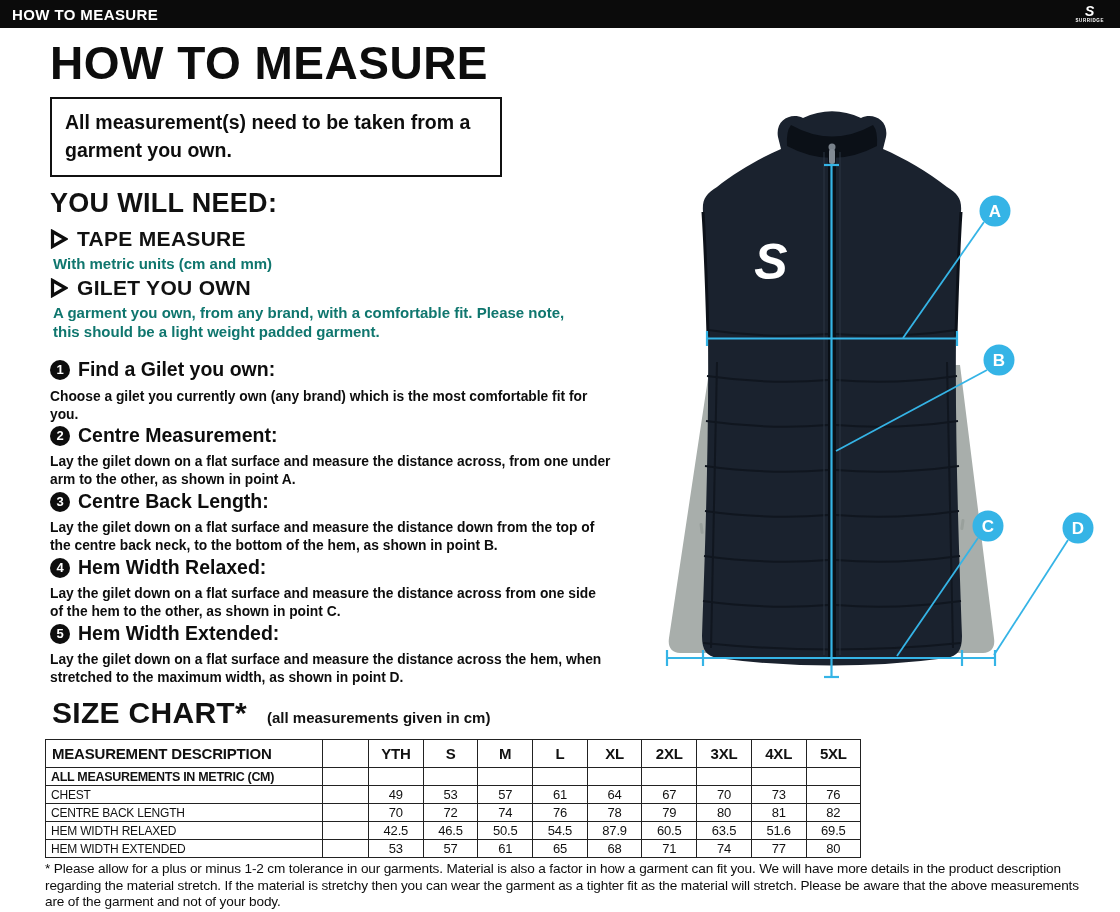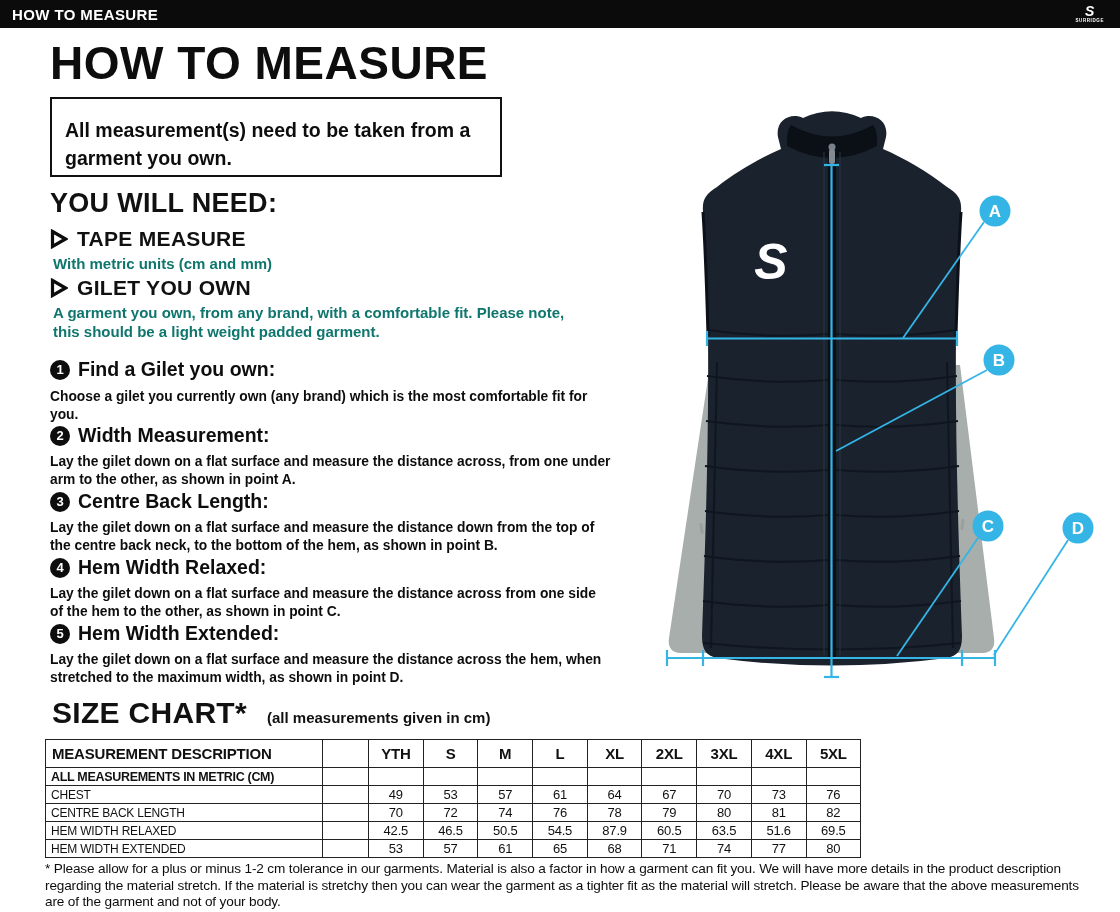--- a/index.html
+++ b/index.html
@@ -11,21 +11,21 @@
   .topbar { position:absolute; left:0; top:0; width:1120px; height:28px; background:#0b0b0b;
             display:flex; align-items:center; justify-content:space-between; padding:0 12px; }
   .topbar-title { color:#fff; font-size:15px; font-weight:800; letter-spacing:.4px; }
   .topbar-logo { display:flex; flex-direction:column; align-items:center; line-height:1; padding-right:4px; }
   .topbar-logo .s { color:#fff; font-size:14px; font-weight:800; font-style:italic; line-height:.9; }
   .topbar-logo .brand { color:#fff; font-size:4.5px; font-weight:700; letter-spacing:.6px; margin-top:1px; }
 
   
   .h1 { position:absolute; left:50px; top:36px; font-size:46px; font-weight:800; letter-spacing:.5px; color:#0d0d0d; }
   .notebox { position:absolute; left:50px; top:97px; width:452px; height:80px; border:2.5px solid #111;
-             padding:18px 13px; font-size:19.5px; font-weight:700; line-height:1.42; color:#0d0d0d; }
+             padding:10px 13px; font-size:19.5px; font-weight:700; line-height:1.42; color:#0d0d0d; }
   .ywn { position:absolute; left:50px; top:188px; font-size:27px; font-weight:800; letter-spacing:.3px; }
 
   .need-item { position:absolute; left:50px; display:flex; align-items:center; gap:9px; }
   .need-label { font-size:21px; font-weight:800; letter-spacing:.3px; }
   .need-desc { position:absolute; font-size:15px; font-weight:700; line-height:1.25; color:#0f766e; }
   .tri { width:18px; height:20px; display:block; }
 
   .step-head { position:absolute; left:50px; display:flex; align-items:center; gap:8px; }
   .step-num { width:20px; height:20px; border-radius:50%; background:#0d0d0d; color:#fff; font-size:13px;
               font-weight:800; display:flex; align-items:center; justify-content:center; flex:0 0 20px; }
@@ -87,21 +87,21 @@
   <div class="need-desc" style="left:53px; top:304px; width:532px;">A garment you own, from any brand, with a comfortable fit. Please note, this should be a light weight padded garment.</div>
 
   <div class="step-head" style="top:358px;">
     <span class="step-num">1</span>
     <span class="step-title">Find a Gilet you own:</span>
   </div>
   <div class="step-body" style="top:388px;">Choose a gilet you currently own  (any brand) which is the most comfortable fit for you.</div>
 
   <div class="step-head" style="top:424px;">
     <span class="step-num">2</span>
-    <span class="step-title">Width Measurement:</span>
+    <span class="step-title">Centre Measurement:</span>
   </div>
   <div class="step-body" style="top:453px;">Lay the gilet down on a flat surface and measure the distance across, from one under arm to the other, as shown in point A.</div>
 
   <div class="step-head" style="top:490px;">
     <span class="step-num">3</span>
     <span class="step-title">Centre Back Length:</span>
   </div>
   <div class="step-body" style="top:519px;">Lay the gilet down on a flat surface and measure the distance down from the top of the centre back  neck, to the bottom of the hem, as shown in point B.</div>
 
   <div class="step-head" style="top:556px;">

